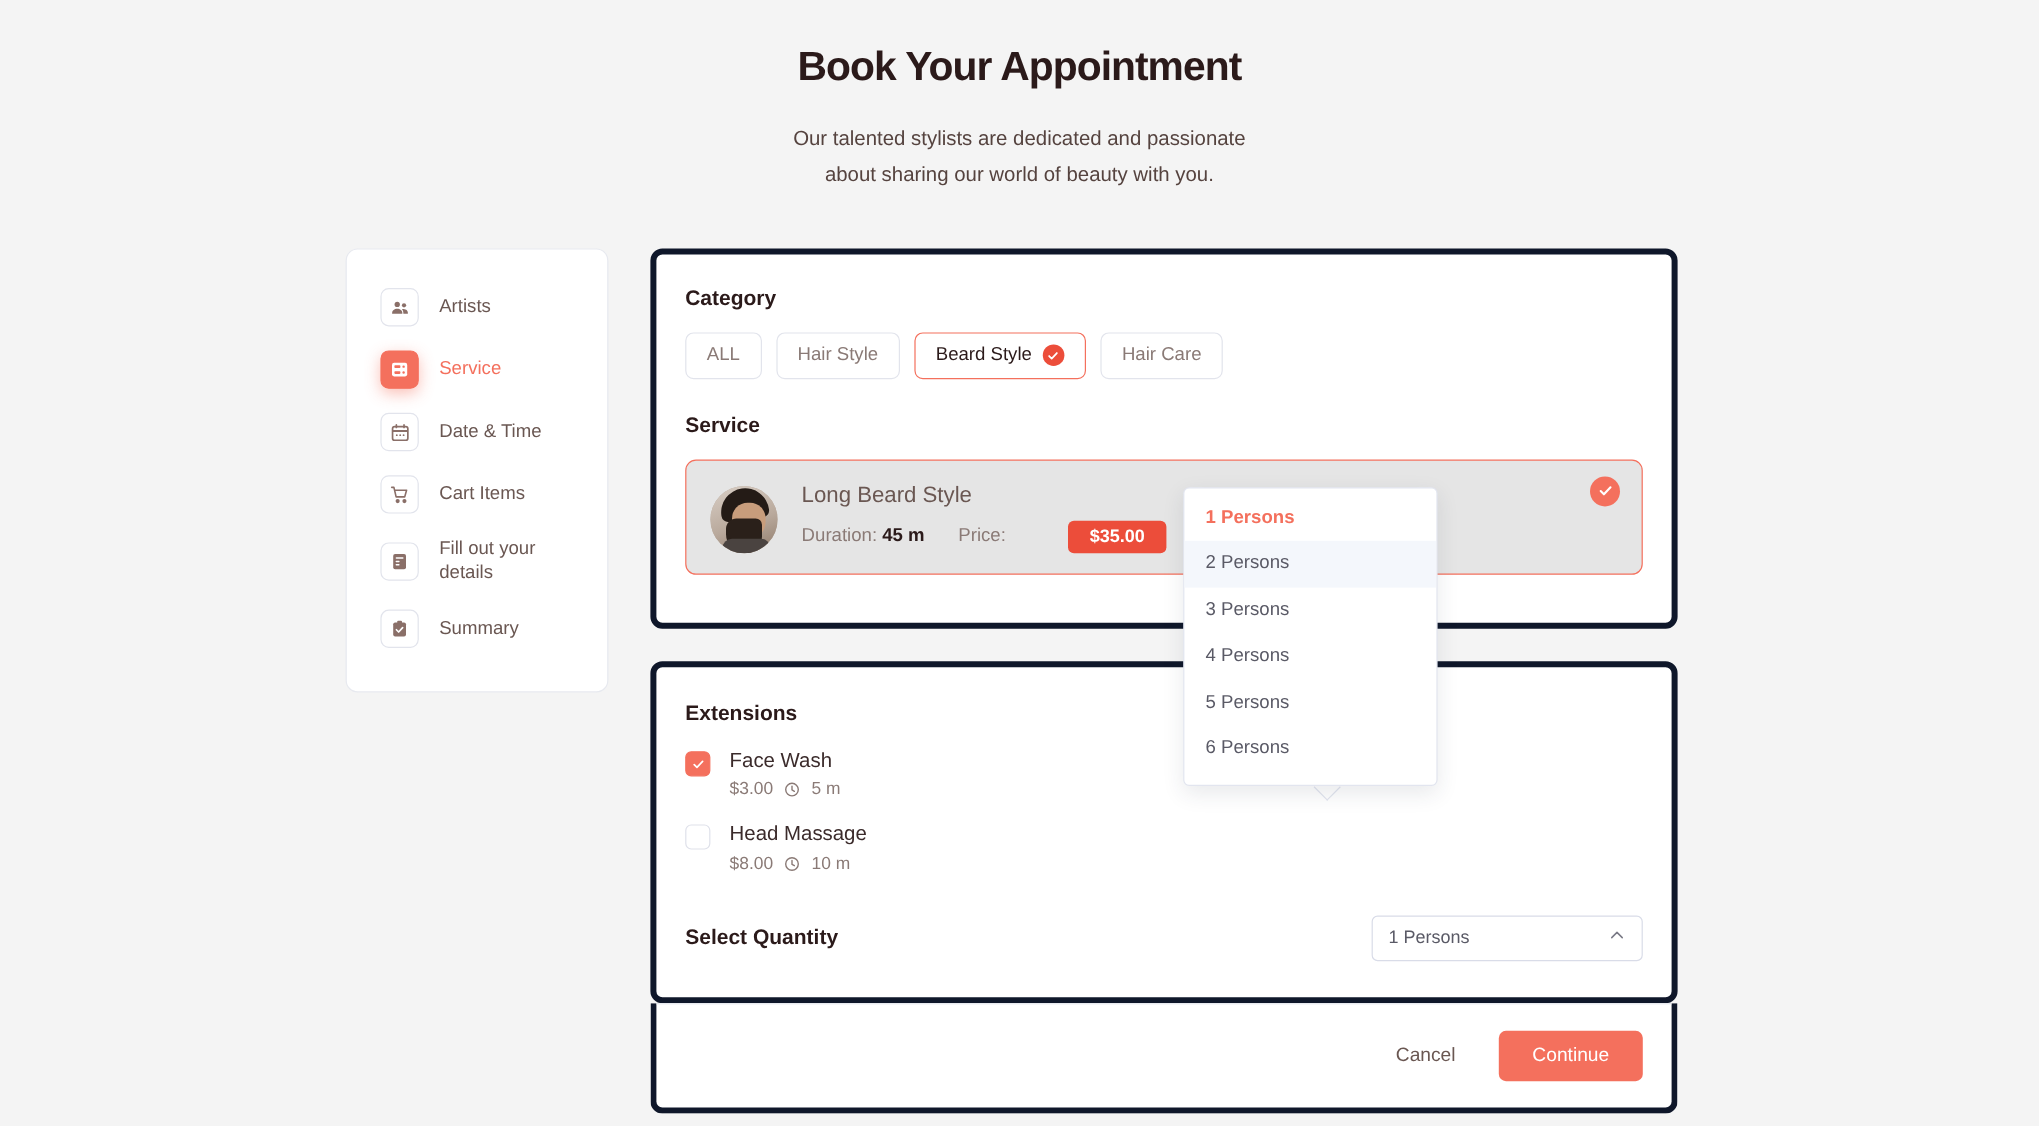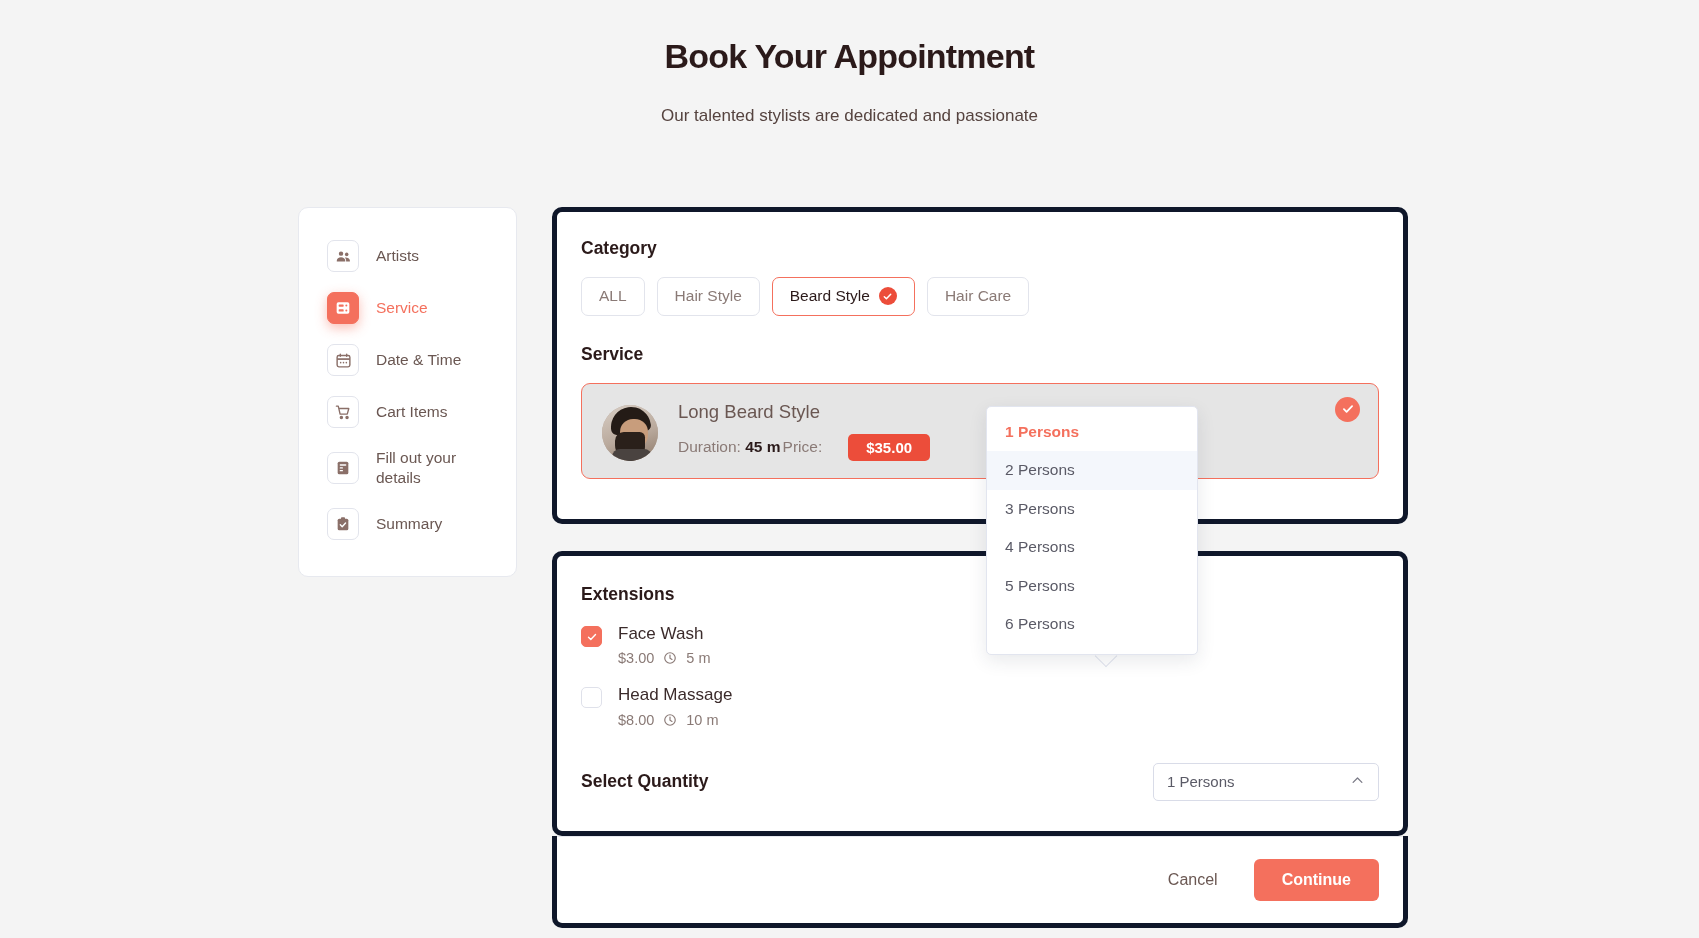--- a/index.html
+++ b/index.html
@@ -29,21 +29,21 @@
     color: #55433f;
     line-height: 1.72;
     font-weight: 400;
   }
   .page-sub div { margin: 0; }
 
   
   .layout {
     position: absolute;
     top: 207px;
-    left: 298px;
+    left: 288px;
     width: 1110px;
     display: flex;
     align-items: flex-start;
     gap: 35px;
   }
 
   
   .sidebar {
     width: 219px;
     background: #ffffff;
@@ -145,21 +145,21 @@
   .svc-avatar .face { position:absolute; left:18px; top:14px; width:28px; height:30px; background:#c89d7c; border-radius:13px 13px 14px 14px; }
   .svc-avatar .beard { position:absolute; left:13px; top:27px; width:30px; height:29px; background:#2a201a; border-radius:10px 6px 16px 18px; }
   .svc-avatar .neck { position:absolute; left:10px; bottom:0; width:40px; height:12px; background:#4a4340; border-radius:8px 8px 0 0; }
 
   .svc-name {
     font-size: 18.5px;
     color: #6a5752;
     margin-bottom: 11px;
     font-weight: 400;
   }
-  .svc-meta { display: flex; align-items: center; gap: 2px; font-size: 15.5px; color: #8a7a76; }
+  .svc-meta { display: flex; align-items: center; gap: 28px; font-size: 15.5px; color: #8a7a76; }
   .svc-meta b { color: #2b1a1a; font-weight: 700; }
   .price-pill {
     background: #ec4d3a;
     color: #ffffff;
     font-weight: 700;
     font-size: 15px;
     border-radius: 5px;
     padding: 4px 18px;
     line-height: 1.3;
     margin-left: 24px;
@@ -225,21 +225,20 @@
     padding: 10px 14px;
     font-family: inherit;
   }
   .btn-continue {
     background: #f4705d; border: 0;
     color: #fff; font-size: 16px;
     border-radius: 6px;
     padding: 12px 28px;
     cursor: pointer;
     font-family: inherit;
-    font-weight: bold;
   }
 
   
   .dropdown {
     position: absolute;
     left: 986px;
     top: 406px;
     width: 212px;
     height: 249px;
     background: #ffffff;
@@ -280,20 +279,21 @@
     z-index: 39;
   }
 </style>
 </head>
 <body>
 
 <div class="page-header">
   <h1 class="page-title">Book Your Appointment</h1>
   <div class="page-sub">
     <div>Our talented stylists are dedicated and passionate</div>
+    <div>about sharing our world of beauty with you.</div>
   </div>
 </div>
 
 <div class="layout">
 
   <nav class="sidebar">
 
     <div class="side-item">
       <span class="side-icon">
         <svg width="17" height="17" viewBox="0 0 24 24" fill="#8a6f68">

